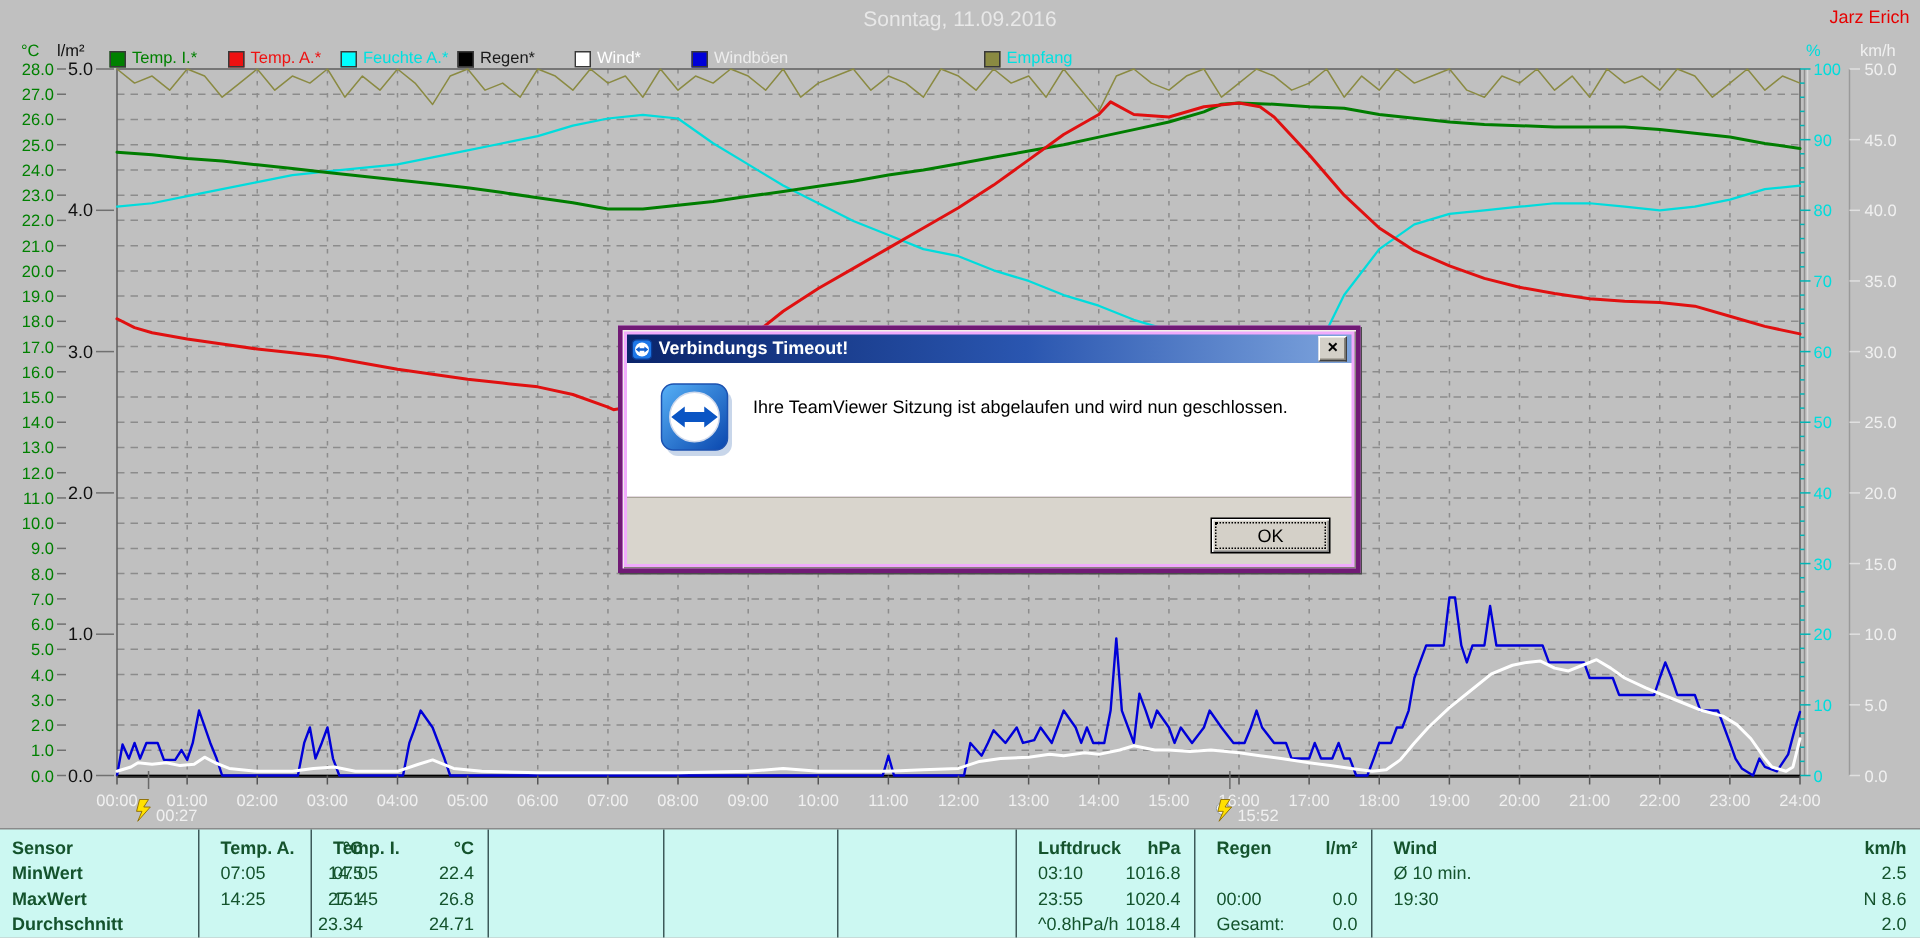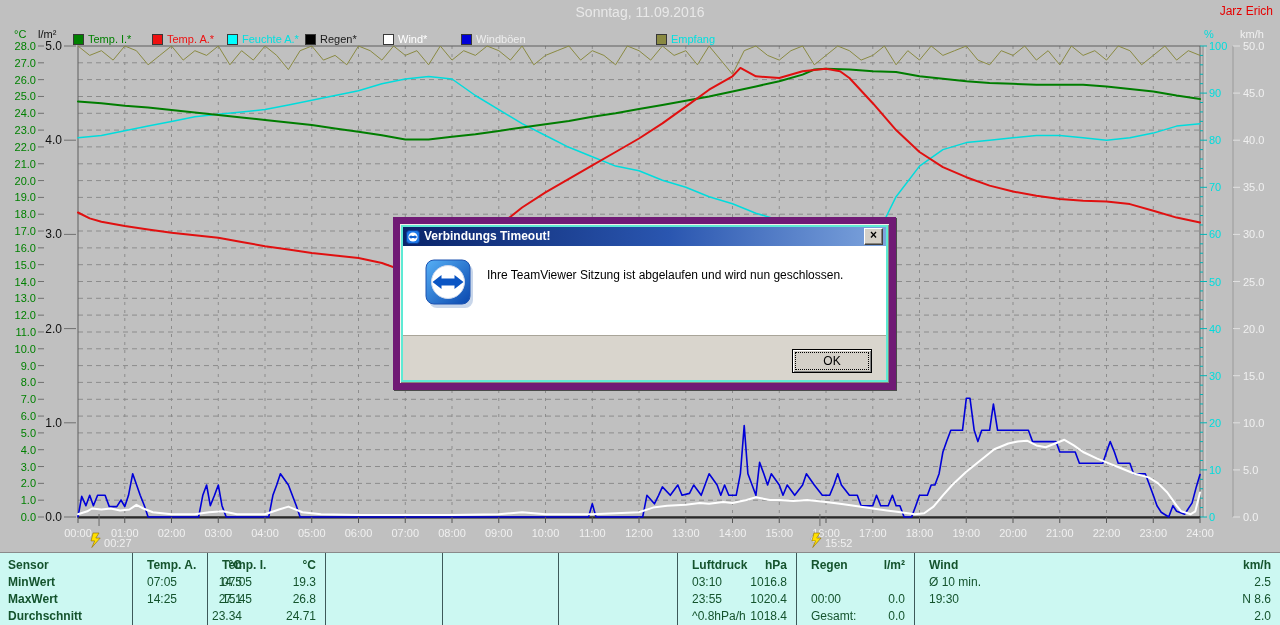--- a/index.html
+++ b/index.html
@@ -14,21 +14,21 @@
   #chart-svg{position:absolute;left:0;top:0;}
   
   #summary{position:absolute;left:0;top:552px;width:1280px;height:73px;background:#ccf8f2;border-top:1px solid #8a8a8a;font-size:12px;color:#14532d;}
   .tgroup{position:absolute;top:0;height:100%;box-sizing:border-box;}
   .tgroup.bordered{border-left:1px solid #3d5a5a;}
   .trow{position:absolute;left:0;right:0;height:16px;display:flex;justify-content:space-between;align-items:center;padding:0 8px;box-sizing:border-box;}
   .trow .lt{padding-left:6px;}
   .trow .rt{text-align:right;}
   .hdr{font-weight:bold;}
   
-  #dialog{position:absolute;left:393px;top:217px;width:489px;height:159px;background:#5eead4;border:7px solid #701a75;box-shadow:1px 1px 0 #4a4a4a, inset 1px 1px 0 #f2efe9, inset -1px -1px 0 #87837b;}
+  #dialog{position:absolute;left:412px;top:217px;width:489px;height:159px;background:#f0abfc;border:3px solid #701a75;box-shadow:1px 1px 0 #4a4a4a, inset 1px 1px 0 #f2efe9, inset -1px -1px 0 #87837b;}
   #dlg-titlebar{position:absolute;left:3px;top:3px;right:3px;height:19px;background:linear-gradient(90deg,#0a246a 0%,#2a56b0 55%,#7da4dd 100%);display:flex;align-items:center;gap:4px;padding:0 3px;box-sizing:border-box;}
   #dlg-title{flex:1;color:#fff;font-weight:bold;font-size:12px;line-height:19px;white-space:nowrap;overflow:hidden;}
   #dlg-close{width:17px;height:15px;background:#d4d0c8;border:1px solid;border-color:#ffffff #404040 #404040 #ffffff;box-shadow:inset -1px -1px 0 #87837b;color:#000;font-size:12px;font-weight:bold;line-height:13px;text-align:center;cursor:default;}
   #dlg-client{position:absolute;left:3px;top:22px;right:3px;height:89px;background:#ffffff;}
   #dlg-logo{position:absolute;left:20px;top:12px;}
   #dlg-message{position:absolute;left:84px;top:22px;font-size:12px;color:#000;}
   #dlg-strip{position:absolute;left:3px;top:111px;right:3px;bottom:3px;background:#d9d5cd;border-top:1px solid #a9a599;}
   #ok-btn{position:absolute;right:14px;top:13px;width:80px;height:24px;background:#d4d0c8;border:1px solid #000;box-shadow:inset 1px 1px 0 #ffffff, inset -1px -1px 0 #808080;font-size:12px;font-family:"Liberation Sans",sans-serif;outline:1px dotted #000;outline-offset:-4px;}
 </style>
 </head>
@@ -381,21 +381,21 @@
           <span class="rt">23.34</span>
         </div>
       </div>
       <div class="tgroup bordered" style="left: 207px; width: 117px;">
         <div class="trow hdr" style="top: 4px;">
           <span class="lt">Temp. I.</span>
           <span class="rt">°C</span>
         </div>
         <div class="trow" style="top: 21px;">
           <span class="lt">07:05</span>
-          <span class="rt">19.3</span>
+          <span class="rt">22.4</span>
         </div>
         <div class="trow" style="top: 38px;">
           <span class="lt">15:45</span>
           <span class="rt">26.8</span>
         </div>
         <div class="trow" style="top: 55px;">
           <span class="lt"></span>
           <span class="rt">24.71</span>
         </div>
       </div>

